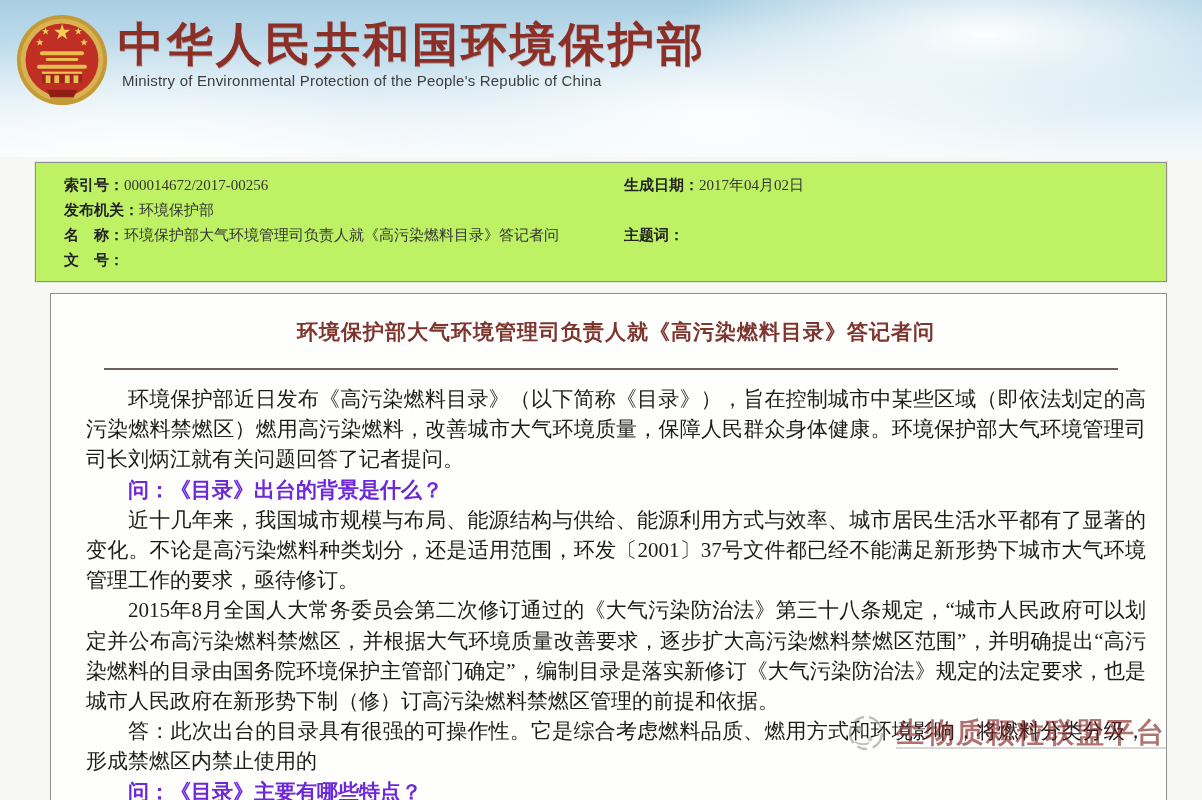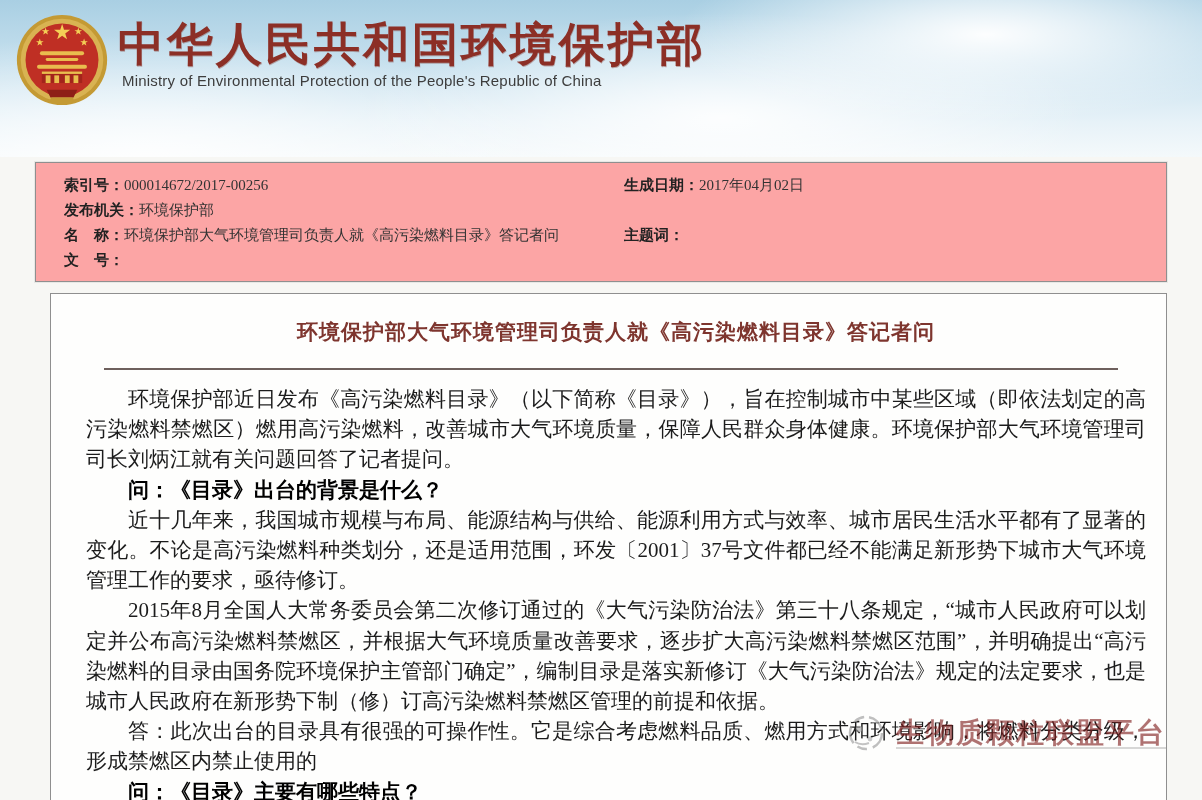--- a/index.html
+++ b/index.html
@@ -35,21 +35,21 @@
   .agency-en {
     position: absolute; left: 122px; top: 72px;
     font-family: "Liberation Sans", "DejaVu Sans", sans-serif;
     font-size: 15px; color: #3d3d3d; letter-spacing: 0.2px;
     white-space: nowrap;
   }
 
   
   .meta-box {
     position: absolute; left: 35px; top: 162px; width: 1132px; height: 120px;
-    background: #fca5a5;
+    background: #bef264;
     border: 1px solid #8f8f8f;
     box-shadow: 0 0 0 1px rgba(150,150,150,0.15);
     padding: 10px 18px 4px 28px;
     font-size: 15px; color: #2a2a2a;
     display: flex;
   }
   .meta-col-left  { width: 560px; }
   .meta-col-right { flex: 1; }
   .m-row { height: 25px; line-height: 25px; white-space: nowrap; overflow: hidden; }
   .m-label { font-weight: bold; color: #222; }
@@ -73,21 +73,21 @@
     border-top: 2px solid #6e605d;
     margin: 22px 28px 0 18px;
   }
   .article-body {
     margin-top: 14px;
     font-size: 21px; line-height: 30.2px;
     color: #1c1c1c;
     text-align: justify;
   }
   .para { text-indent: 2em; }
-  .para.q { font-weight: bold; color: #000000; }
+  .para.q { font-weight: bold; color: #6d28d9; }
 
   
   .watermark {
     position: absolute; top: 712px; right: 36px;
     display: flex; align-items: center; gap: 9px;
     opacity: 0.62;
     pointer-events: none;
   }
   .wm-text {
     font-size: 28px; font-weight: bold; color: #7f1d1d;

